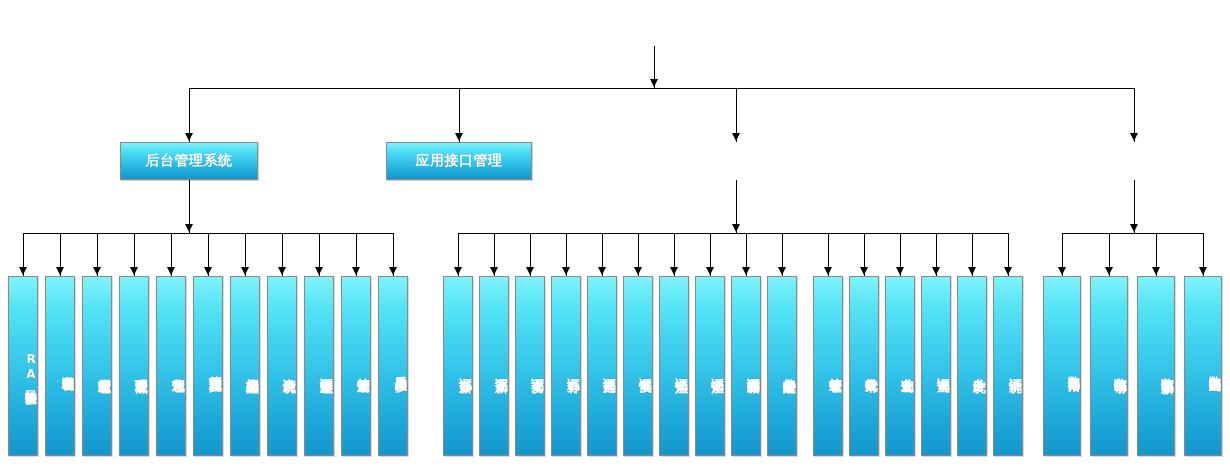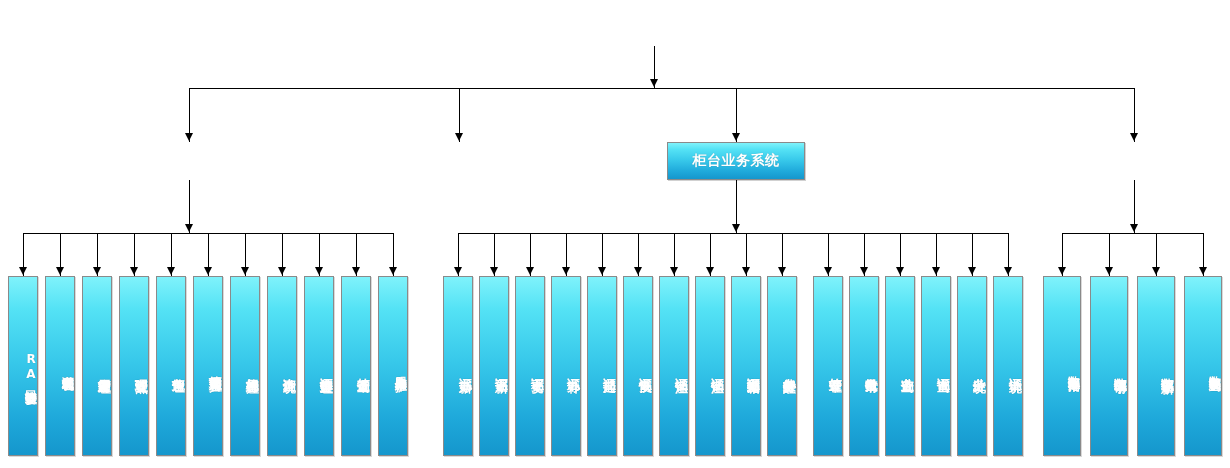--- a/index.html
+++ b/index.html
@@ -71,20 +71,21 @@
 </style>
 </head>
 <body>
 
 <div id="diagram">
     <div class="vline" style="left: 654px; top: 46px; height: 42px;"></div>
     <div class="arrow" style="left: 650px; top: 79px;"></div>
     <div class="hline" style="left: 189px; top: 88px; width: 945px;"></div>
     <div class="vline" style="left: 189px; top: 88px; height: 54px;"></div>
     <div class="arrow" style="left: 185px; top: 133px;"></div>
+    <div class="node level2" style="left: 120px; top: 142px; width: 138px; height: 38px;">后台管理系统</div>
     <div class="vline" style="left: 189px; top: 180px; height: 53px;"></div>
     <div class="arrow" style="left: 185px; top: 224px;"></div>
     <div class="hline" style="left: 23px; top: 233px; width: 370px;"></div>
     <div class="vline" style="left: 23px; top: 233px; height: 43px;"></div>
     <div class="arrow" style="left: 19px; top: 267px;"></div>
     <div class="node leaf tall" style="left: 8px; top: 276px; width: 30px; height: 180px; font-size: 12px;">RA接口参数管理</div>
     <div class="vline" style="left: 60px; top: 233px; height: 43px;"></div>
     <div class="arrow" style="left: 56px; top: 267px;"></div>
     <div class="node leaf tall" style="left: 45px; top: 276px; width: 30px; height: 180px; font-size: 12px;">证书颁发机构管理</div>
     <div class="vline" style="left: 97px; top: 233px; height: 43px;"></div>
@@ -109,23 +110,23 @@
     <div class="arrow" style="left: 315px; top: 267px;"></div>
     <div class="node leaf" style="left: 304px; top: 276px; width: 30px; height: 180px;">证件类型管理</div>
     <div class="vline" style="left: 356px; top: 233px; height: 43px;"></div>
     <div class="arrow" style="left: 352px; top: 267px;"></div>
     <div class="node leaf" style="left: 341px; top: 276px; width: 30px; height: 180px;">签章查询</div>
     <div class="vline" style="left: 393px; top: 233px; height: 43px;"></div>
     <div class="arrow" style="left: 389px; top: 267px;"></div>
     <div class="node leaf tall" style="left: 378px; top: 276px; width: 30px; height: 180px; font-size: 12px;">自助服务信息维护</div>
     <div class="vline" style="left: 459px; top: 88px; height: 54px;"></div>
     <div class="arrow" style="left: 455px; top: 133px;"></div>
+    <div class="node level2" style="left: 386px; top: 142px; width: 146px; height: 38px;">应用接口管理</div>
     <div class="vline" style="left: 736px; top: 88px; height: 54px;"></div>
     <div class="arrow" style="left: 732px; top: 133px;"></div>
-    <div class="node level2" style="left: 667px; top: 142px; width: 138px; height: 38px;">柜台业务系统</div>
     <div class="vline" style="left: 736px; top: 180px; height: 53px;"></div>
     <div class="arrow" style="left: 732px; top: 224px;"></div>
     <div class="hline" style="left: 458px; top: 233px; width: 550px;"></div>
     <div class="vline" style="left: 458px; top: 233px; height: 43px;"></div>
     <div class="arrow" style="left: 454px; top: 267px;"></div>
     <div class="node leaf" style="left: 443px; top: 276px; width: 30px; height: 180px;">证书新办</div>
     <div class="vline" style="left: 494px; top: 233px; height: 43px;"></div>
     <div class="arrow" style="left: 490px; top: 267px;"></div>
     <div class="node leaf" style="left: 479px; top: 276px; width: 30px; height: 180px;">证书更新</div>
     <div class="vline" style="left: 530px; top: 233px; height: 43px;"></div>

